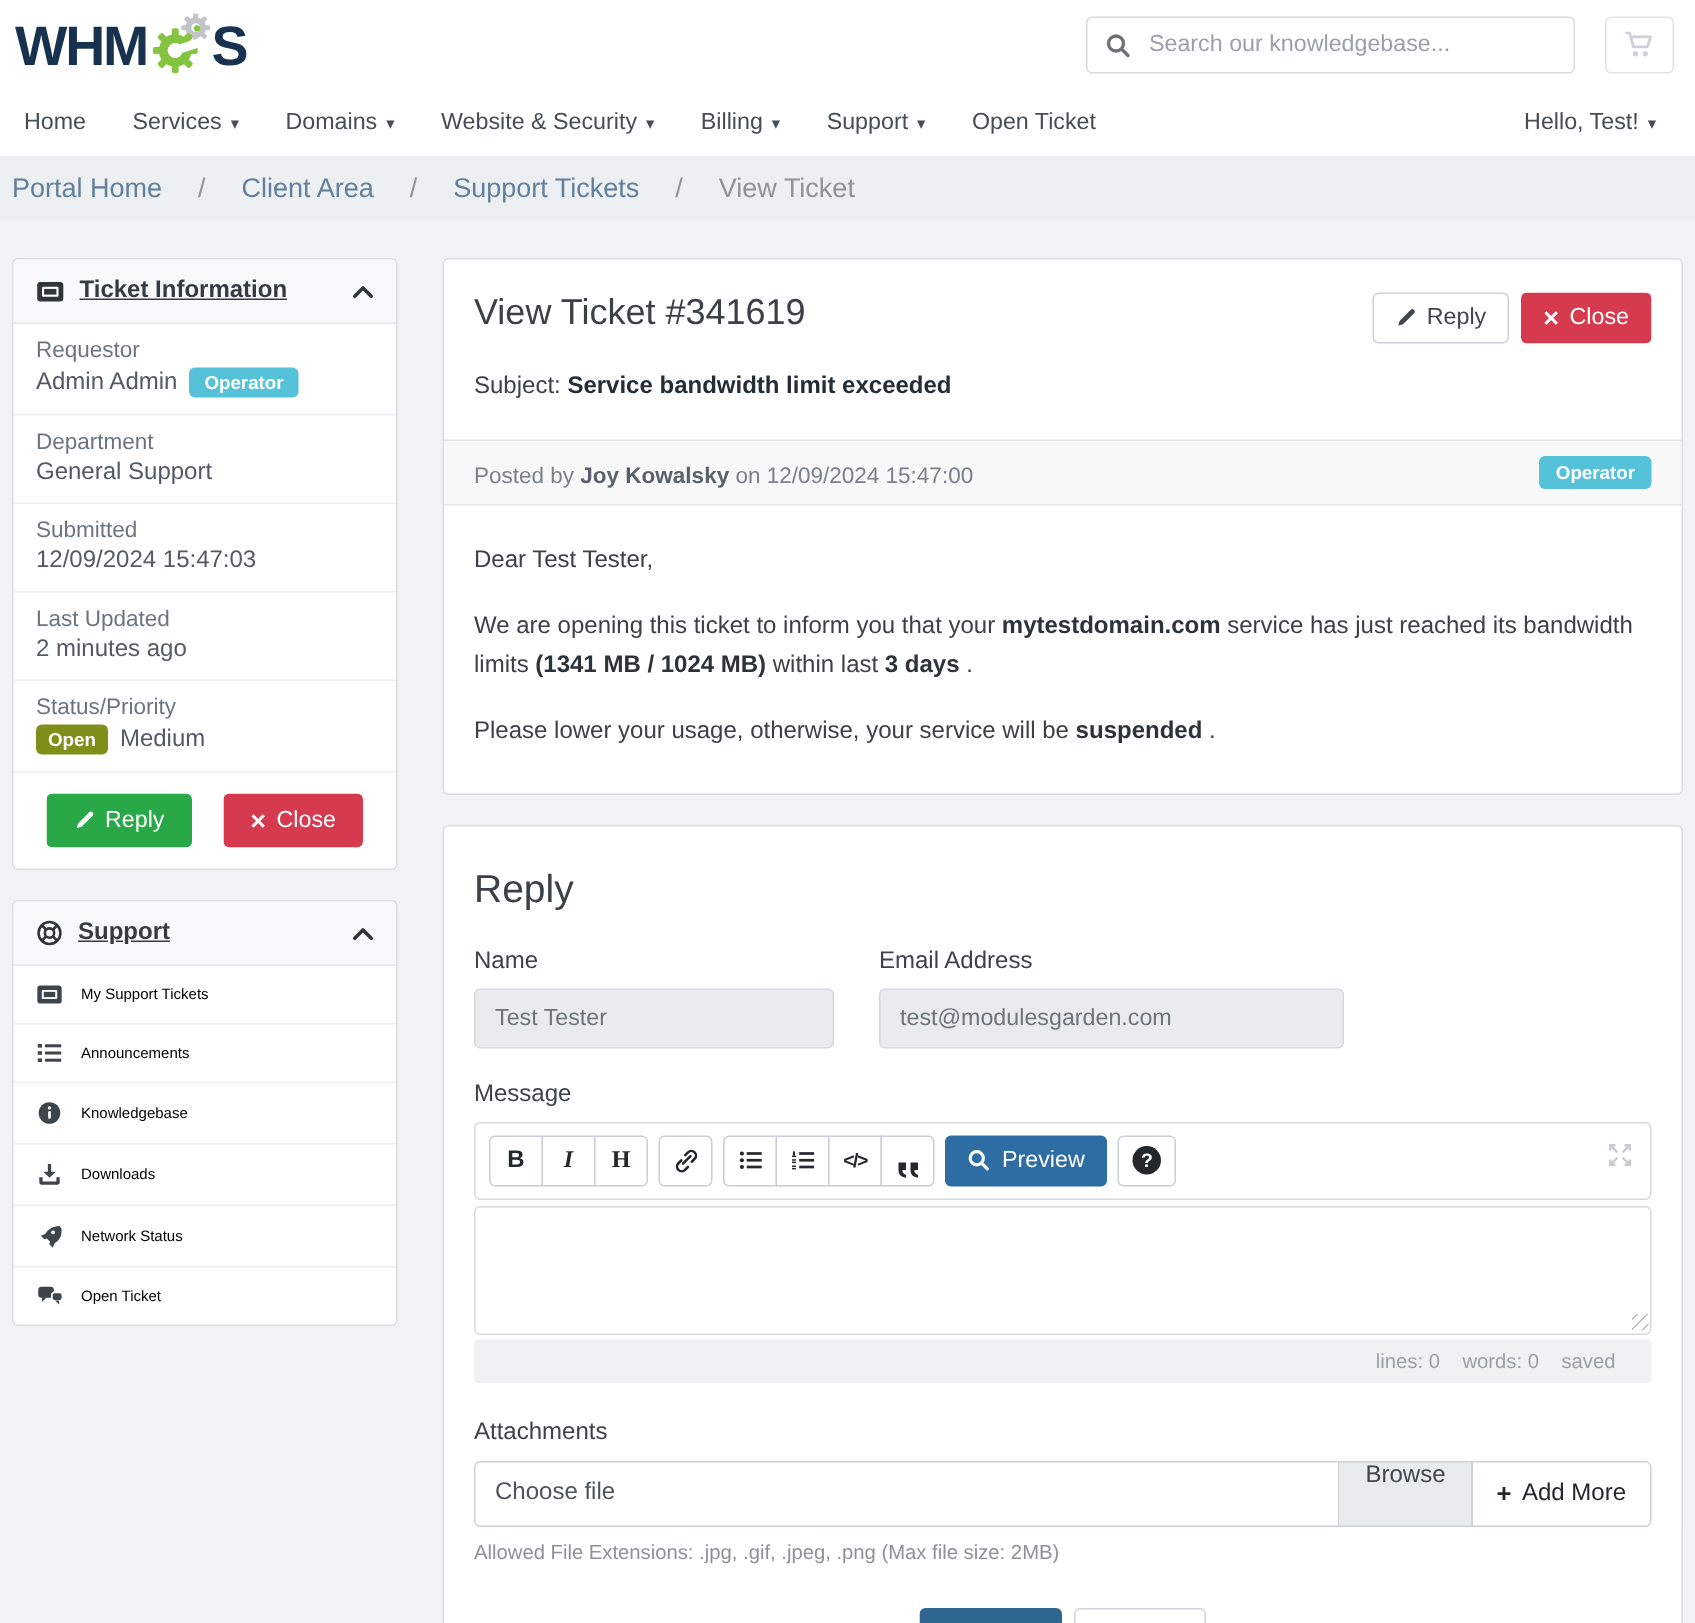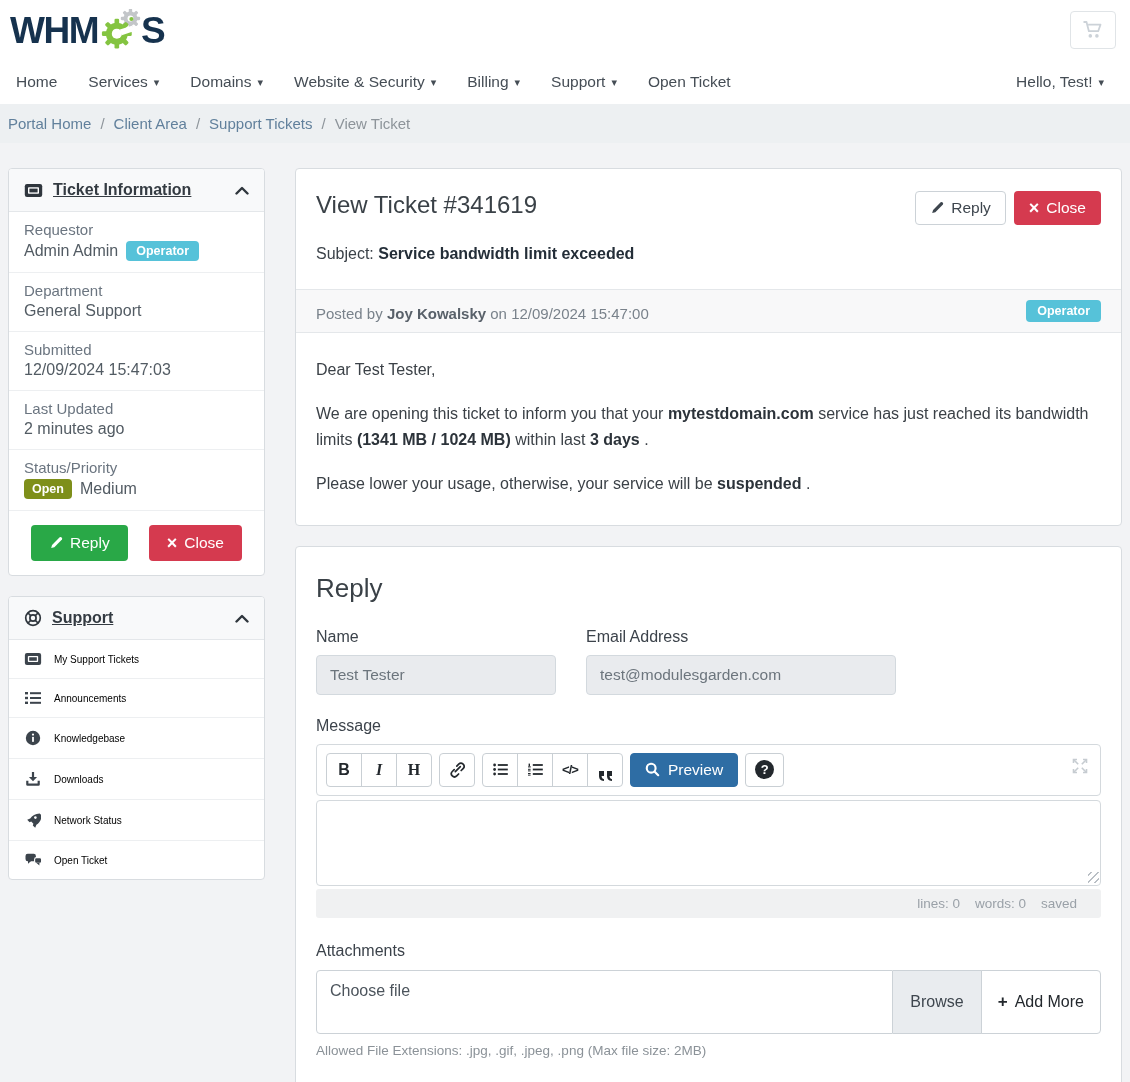--- a/index.html
+++ b/index.html
@@ -21,21 +21,21 @@
   .search-box input::placeholder { color: #9aa1a8; }
   .cart-btn { width: 46px; height: 38px; border: 1px solid #e0e4e7; border-radius: 4px; background: #fff; display: flex; align-items: center; justify-content: center; cursor: pointer; }
 
   
   .nav { display: flex; align-items: center; gap: 31px; padding: 0 26px 0 16px; height: 44px; background: #fff; font-size: 15.5px; }
   .nav a { color: #454d55; display: flex; align-items: center; gap: 6px; }
   .nav .caret { font-size: 11px; color: #454d55; }
   .nav-account { margin-left: auto; }
 
   
-  .breadcrumb { background: #edf0f2; padding: 11px 8px; font-size: 15px; display: flex; gap: 9px; align-items: center; }
+  .breadcrumb { background: #edf0f2; padding: 11px 8px; font-size: 18px; display: flex; gap: 24px; align-items: center; }
   .breadcrumb a { color: #61809c; }
   .breadcrumb .sep { color: #8d949a; }
   .breadcrumb .current { color: #8d949a; }
 
   
   .content { background: #f2f3f5; padding: 25px 8px 14px; display: flex; gap: 30px; align-items: flex-start; }
   .sidebar { width: 257px; flex-shrink: 0; display: flex; flex-direction: column; gap: 20px; }
   .main { flex: 1; display: flex; flex-direction: column; gap: 20px; min-width: 0; }
   .card { background: #fff; border: 1px solid #d8dce0; border-radius: 4px; overflow: hidden; }
 
@@ -98,21 +98,21 @@
   .help-circle { width: 19px; height: 19px; border-radius: 50%; background: #23282d; color: #fff; font-size: 13px; font-weight: bold; display: flex; align-items: center; justify-content: center; }
   .expand-icon { position: absolute; right: 12px; top: 13px; color: #c6ccd1; cursor: pointer; display: flex; }
   .ed-area-wrap { position: relative; margin-top: 4px; }
   .ed-area { display: block; width: 100%; height: 86px; border: 1px solid #d4d9dd; border-radius: 4px; resize: none; outline: none; font-family: inherit; font-size: 15px; padding: 8px 10px; color: #3b4249; }
   .resize-corner { position: absolute; right: 2px; bottom: 3px; width: 11px; height: 11px; background: repeating-linear-gradient(135deg, transparent 0 2px, #b9bfc5 2px 3px, transparent 3px 5px); cursor: nwse-resize; }
   .ed-status { margin-top: 3px; background: #f0f1f2; border-radius: 3px; padding: 7px 24px; display: flex; justify-content: flex-end; gap: 15px; font-size: 13.5px; color: #9aa1a8; }
 
   .attach-label { font-size: 16px; color: #3c434b; margin: 24px 0 10px; }
   .file-group { display: flex; width: 100%; }
   .file-box { flex: 1; border: 1px solid #ccd2d7; border-radius: 4px 0 0 4px; padding: 11px 13px; font-size: 16px; color: #4c545c; background: #fff; cursor: pointer; }
-  .browse-seg { border: 1px solid #ccd2d7; border-left: 0; background: #e9ecef; padding: 22px 17px; font-size: 16px; color: #3e464e; cursor: pointer; }
+  .browse-seg { border: 1px solid #ccd2d7; border-left: 0; background: #e9ecef; padding: 0 17px; font-size: 16px; color: #3e464e; cursor: pointer; }
   .addmore-seg { border: 1px solid #ccd2d7; border-left: 1px solid #ccd2d7; margin-left: -1px; border-radius: 0 4px 4px 0; background: #fff; padding: 11px 16px; font-size: 16px; color: #23282d; display: flex; align-items: center; gap: 7px; cursor: pointer; }
   .plus-glyph { font-weight: bold; font-size: 17px; }
   .attach-hint { margin-top: 9px; font-size: 13.5px; color: #8b9298; }
 
   .form-actions { display: flex; justify-content: center; gap: 8px; margin-top: 30px; }
   .btn-submit { background: #2f6690; color: #fff; padding: 10px 22px; font-size: 16px; }
   .btn-cancel { background: #fff; border-color: #ccd2d7; color: #3e464e; padding: 10px 18px; font-size: 16px; }
 
   .icon-svg { display: block; }
 </style>
@@ -178,20 +178,29 @@
             <rect x="-2.2" y="-14.2" width="4.4" height="5.2" rx="1.2"></rect>
           </g>
         <circle r="10.4"></circle>
           <circle r="4.8" fill="#fff"></circle>
         <rect x="4" y="-2.8" width="12" height="5.6" fill="#fff" transform="rotate(-18)"></rect>
       </g>
     </svg>
     <span class="logo-txt">S</span>
   </div>
   <div class="header-right">
+    <div class="search-box">
+      <svg class="icon-svg" width="17" height="17" viewBox="0 0 17 17">
+          <g fill="none" stroke="#6b7177" stroke-width="2.2" stroke-linecap="round">
+            <circle cx="7" cy="7" r="5"></circle>
+            <line x1="11" y1="11" x2="15" y2="15"></line>
+          </g>
+        </svg>
+      <input type="text" placeholder="Search our knowledgebase..." style="">
+    </div>
     <button class="cart-btn">
       <svg class="icon-svg" width="22" height="20" viewBox="0 0 22 20">
           <g fill="none" stroke="#ccd2d8" stroke-width="1.8" stroke-linejoin="round">
             <path d="M1.5 2 h3 l2.4 9.2 h9.3 l2.3-6.6 H6.2"></path>
           </g>
           <circle cx="8.3" cy="15.9" r="1.8" fill="#ccd2d8"></circle>
           <circle cx="14.9" cy="15.9" r="1.8" fill="#ccd2d8"></circle>
         </svg>
     </button>
   </div>

